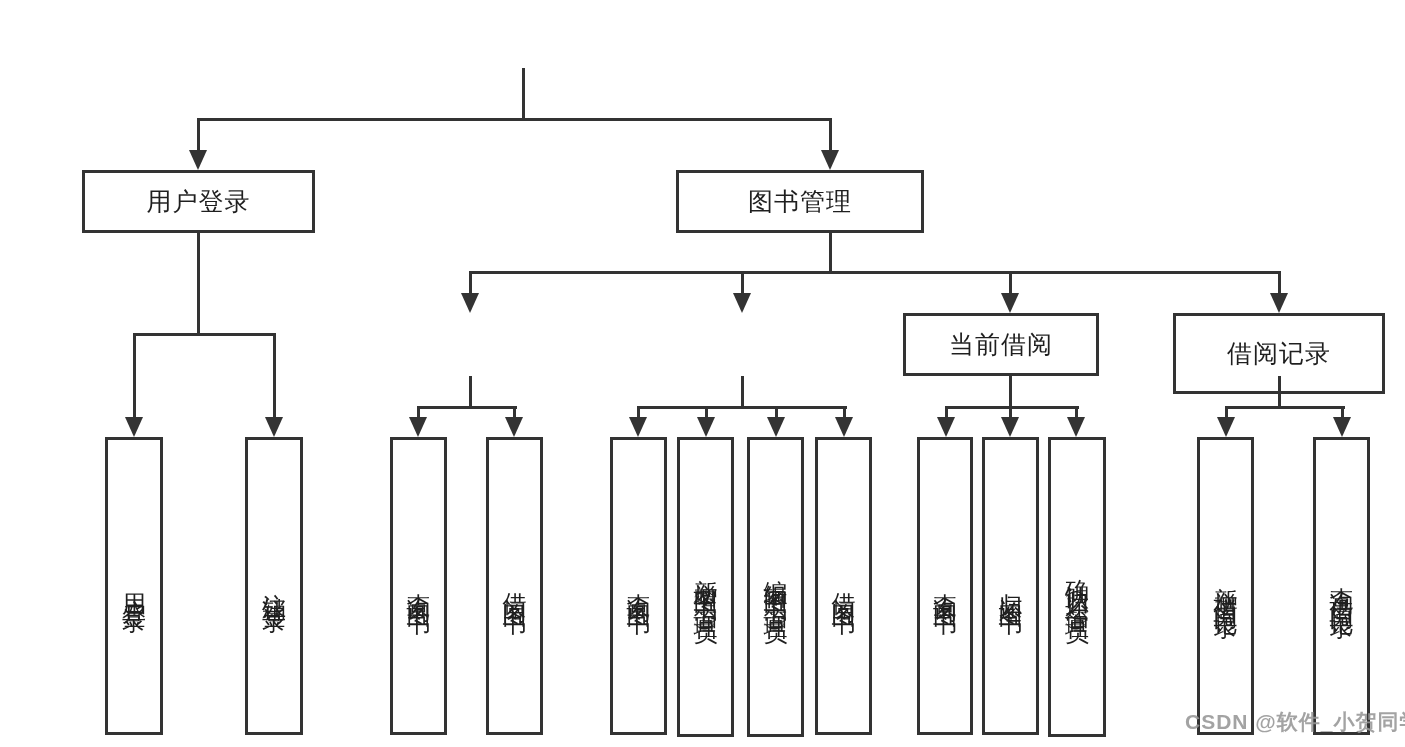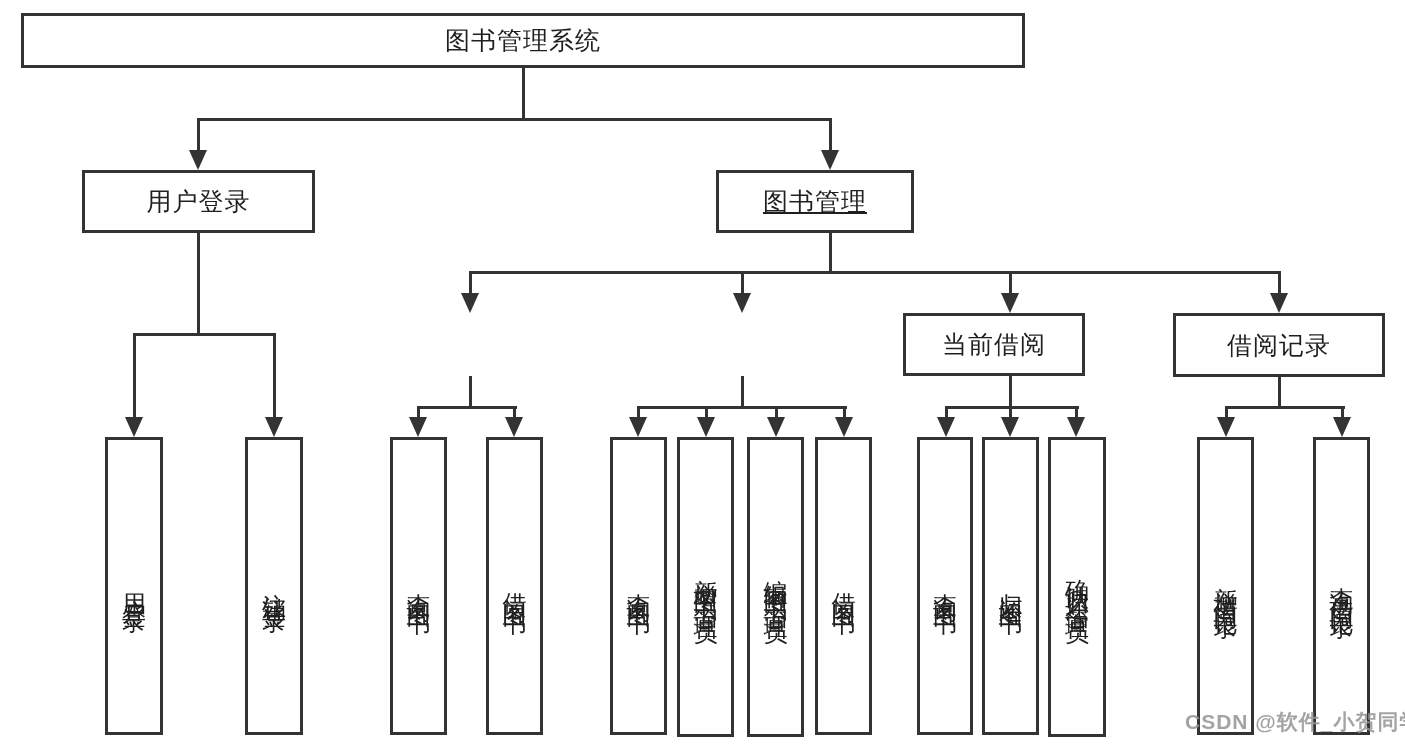--- a/index.html
+++ b/index.html
@@ -57,35 +57,32 @@
     color: rgba(150, 150, 150, 0.88);
     white-space: nowrap;
     letter-spacing: 1px;
   }
 </style>
 </head>
 <body>
 
 <div class="canvas">
 
-  <div class="box hbox" style="left:21px; top:13px; width:1004px; height:55px;">
-    <span>图书管理系统</span>
-  </div>
 
   <div class="vline" style="left:521.5px; top:68px; height:53px;"></div>
   <div class="hline" style="left:196.5px; top:118px; width:635px;"></div>
   <div class="vline" style="left:196.5px; top:118px; height:35px;"></div>
   <div class="arrow" style="left:189px; top:150px;"></div>
   <div class="vline" style="left:828.5px; top:118px; height:35px;"></div>
   <div class="arrow" style="left:821px; top:150px;"></div>
 
   <div class="box hbox" style="left:82px; top:170px; width:233px; height:63px;">
     <span>用户登录</span>
   </div>
-  <div class="box hbox" style="left:716px; top:170px; width:198px; height:63px;text-decoration:underline;">
+  <div class="box hbox" style="left:676px; top:170px; width:248px; height:63px;">
     <span>图书管理</span>
   </div>
 
   <div class="vline" style="left:196.5px; top:233px; height:103px;"></div>
   <div class="hline" style="left:132.5px; top:333px; width:143px;"></div>
   <div class="vline" style="left:132.5px; top:333px; height:86px;"></div>
   <div class="arrow" style="left:125px; top:417px;"></div>
   <div class="vline" style="left:272.5px; top:333px; height:86px;"></div>
   <div class="arrow" style="left:265px; top:417px;"></div>
 
@@ -93,24 +90,24 @@
   <div class="hline" style="left:468.5px; top:271px; width:812px;"></div>
   <div class="vline" style="left:468.5px; top:271px; height:24px;"></div>
   <div class="arrow" style="left:461px; top:293px;"></div>
   <div class="vline" style="left:740.5px; top:271px; height:24px;"></div>
   <div class="arrow" style="left:733px; top:293px;"></div>
   <div class="vline" style="left:1008.5px; top:271px; height:24px;"></div>
   <div class="arrow" style="left:1001px; top:293px;"></div>
   <div class="vline" style="left:1277.5px; top:271px; height:24px;"></div>
   <div class="arrow" style="left:1270px; top:293px;"></div>
 
-  <div class="box hbox" style="left:903px; top:313px; width:182px; height:63px;">
+  <div class="box hbox" style="left:903px; top:313px; width:196px; height:63px;">
     <span>当前借阅</span>
   </div>
-  <div class="box hbox" style="left:1173px; top:313px; width:212px; height:64px;">
+  <div class="box hbox" style="left:1173px; top:313px; width:212px; height:81px;">
     <span>借阅记录</span>
   </div>
 
   <div class="vline" style="left:468.5px; top:376px; height:33px;"></div>
   <div class="hline" style="left:417px; top:406px; width:100px;"></div>
   <div class="vline" style="left:417px; top:406px; height:13px;"></div>
   <div class="arrow" style="left:409px; top:417px;"></div>
   <div class="vline" style="left:513px; top:406px; height:13px;"></div>
   <div class="arrow" style="left:505px; top:417px;"></div>
 

